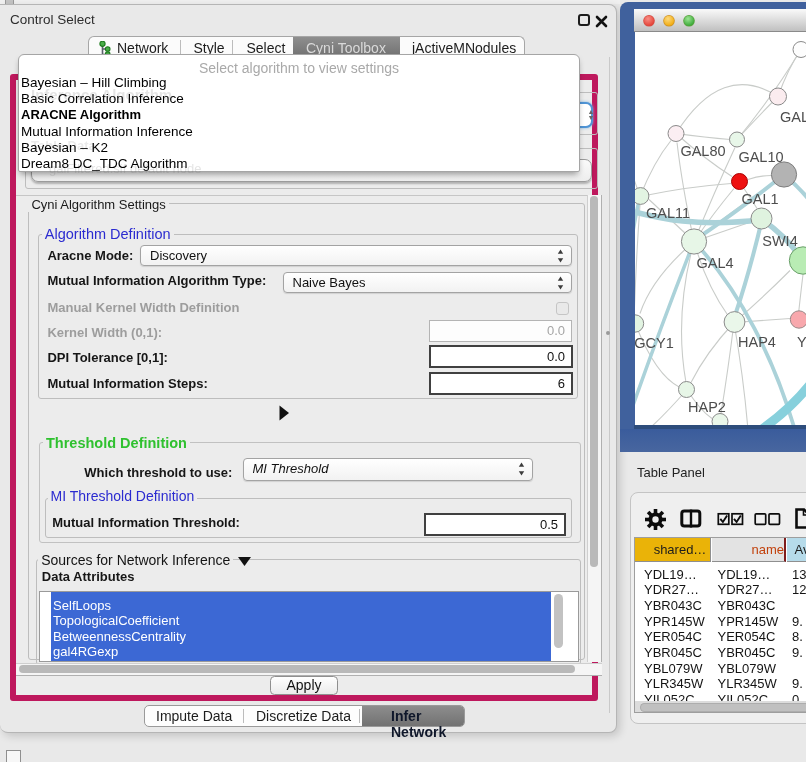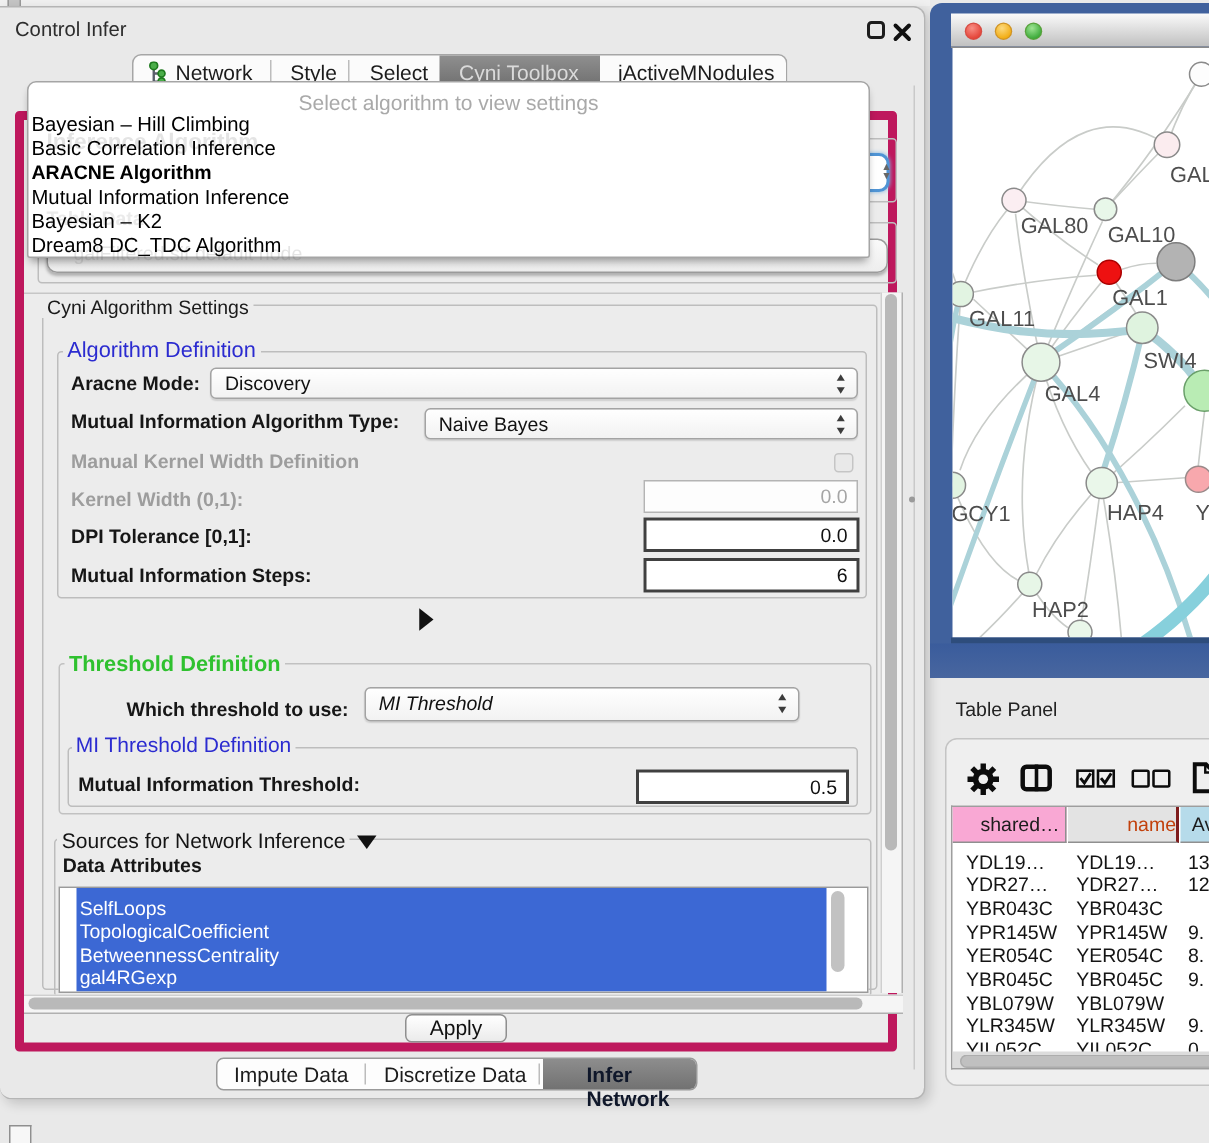--- a/index.html
+++ b/index.html
@@ -16,21 +16,21 @@
 .car { position:absolute; }
 </style>
 </head>
 <body>
 
 <div class="abs" style="left:0;top:0;width:620px;height:4px;background:#f0f0f0;"></div>
 <div class="abs" style="left:5px;top:0;width:9px;height:5px;background:#c4c4c4;border:1px solid #9a9a9a;border-top:none;"></div>
 
 <div class="abs" id="leftwin" style="left:0;top:4px;width:617px;height:729px;background:#e9e9e9;border:1px solid #b5b5b5;border-left:none;border-radius:0 8px 8px 8px;box-shadow:3px 3px 8px rgba(0,0,0,0.16);">
 
-  <div class="abs" style="left:10px;top:7px;font-size:13.5px;color:#2d2d2d;">Control Infer</div>
+  <div class="abs" style="left:10px;top:7px;font-size:13.5px;color:#2d2d2d;">Control Select</div>
 
   <div class="abs" style="left:578px;top:9px;width:12px;height:12px;border:2px solid #1d1d1d;border-radius:3px;"></div>
   <svg class="abs" style="left:594.5px;top:10px;" width="13" height="13" viewBox="0 0 13 13">
       <path d="M2,2 L11,11 M11,2 L2,11" stroke="#111" stroke-width="2.6" stroke-linecap="round"></path>
     </svg>
 
   <div class="abs" id="tabbar" style="left:88px;top:31px;width:437px;height:21px;background:#fbfbfb;border:1px solid #a6a6a6;border-bottom:none;border-radius:6px 6px 0 0;font-size:14px;color:#1c1c1c;">
     <div class="abs" style="left:91px;top:3px;width:1px;height:15px;background:#bcbcbc;"></div>
     <div class="abs" style="left:143px;top:3px;width:1px;height:15px;background:#bcbcbc;"></div>
     <div class="abs" style="left:203.5px;top:0;width:107.5px;height:21px;background:linear-gradient(#8f8f8f,#6f6f6f);"></div>
@@ -280,21 +280,21 @@
     </g>
     <g fill="none" stroke="#0c0c0c" stroke-width="1.7">
       <rect x="119.2" y="15.8" width="10.5" height="10.5" rx="1"></rect>
       <rect x="133" y="15.8" width="10.5" height="10.5" rx="1"></rect>
     </g>
     <path d="M160.5,11.5 h7.5 l5,5 v13 h-12.5 z" fill="none" stroke="#0c0c0c" stroke-width="2.6"></path>
     <path d="M167.5,11.5 v5.5 h5.5" fill="none" stroke="#0c0c0c" stroke-width="1.6"></path>
   </svg>
 
   <div class="abs" style="left:3px;top:44px;width:177px;height:176px;background:#fff;border:1px solid #9e9e9e;border-right:none;overflow:hidden;">
-    <div class="abs" style="left:0;top:0;width:76px;height:24px;background:#f9a8d4;border-right:1px solid #8f8f8f;border-bottom:1px solid #8f8f8f;font-size:13px;text-align:center;line-height:24px;color:#1c1c1c;padding-left:15px;">shared…</div>
+    <div class="abs" style="left:0;top:0;width:76px;height:24px;background:#eab308;border-right:1px solid #8f8f8f;border-bottom:1px solid #8f8f8f;font-size:13px;text-align:center;line-height:24px;color:#1c1c1c;padding-left:15px;">shared…</div>
     <div class="abs" style="left:77px;top:0;width:74px;height:24px;background:#e3e3e3;border-right:2px solid #7f1d1d;border-bottom:1px solid #8f8f8f;font-size:13px;text-align:right;line-height:24px;color:#c2410c;padding-left:15px;">name</div>
     <div class="abs" style="left:152px;top:0;width:30px;height:24px;background:#b6dbea;border-bottom:1px solid #8f8f8f;font-size:13px;text-align:center;line-height:24px;color:#1c1c1c;">Av</div>
     <div class="abs" style="left:9px;top:28.5px;font-size:13px;line-height:15.7px;color:#141414;white-space:pre;">YDL19…
 YDR27…
 YBR043C
 YPR145W
 YER054C
 YBR045C
 YBL079W
 YLR345W

